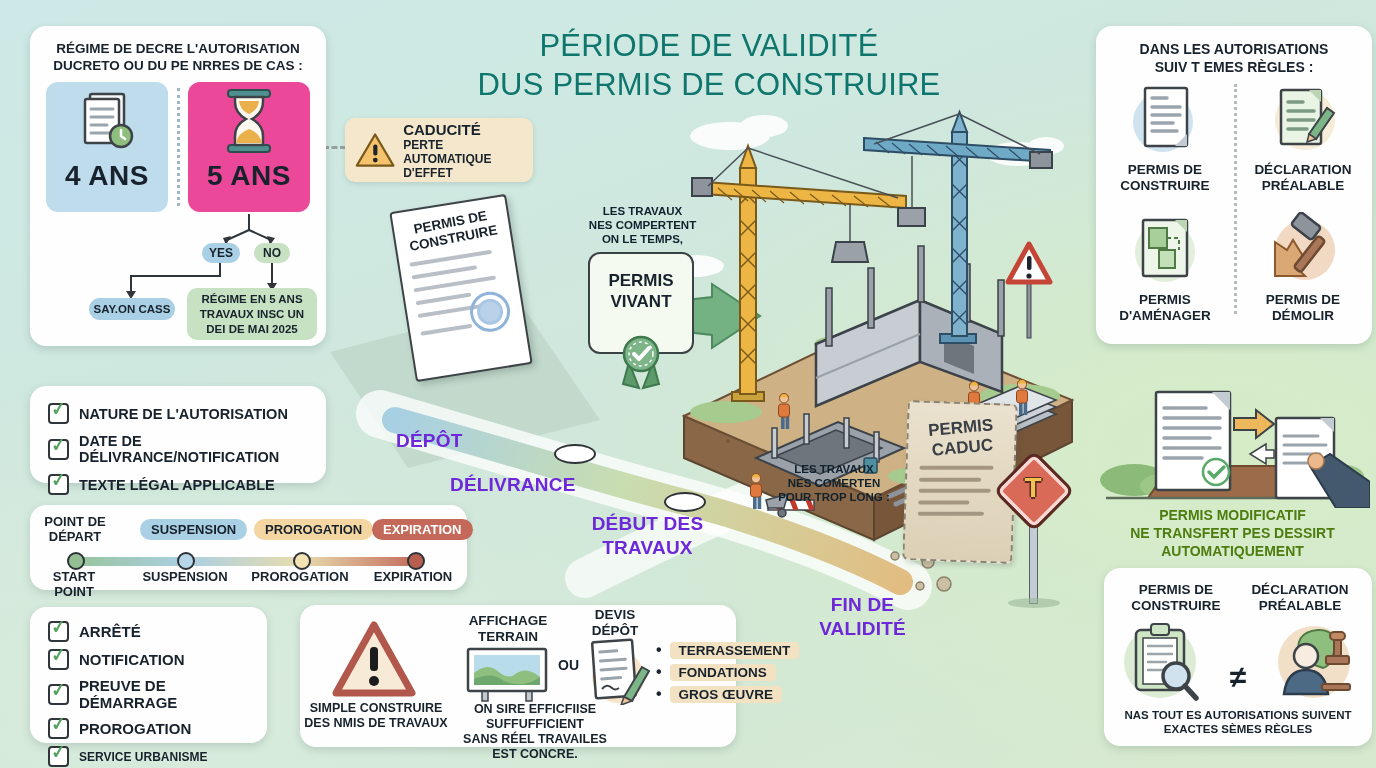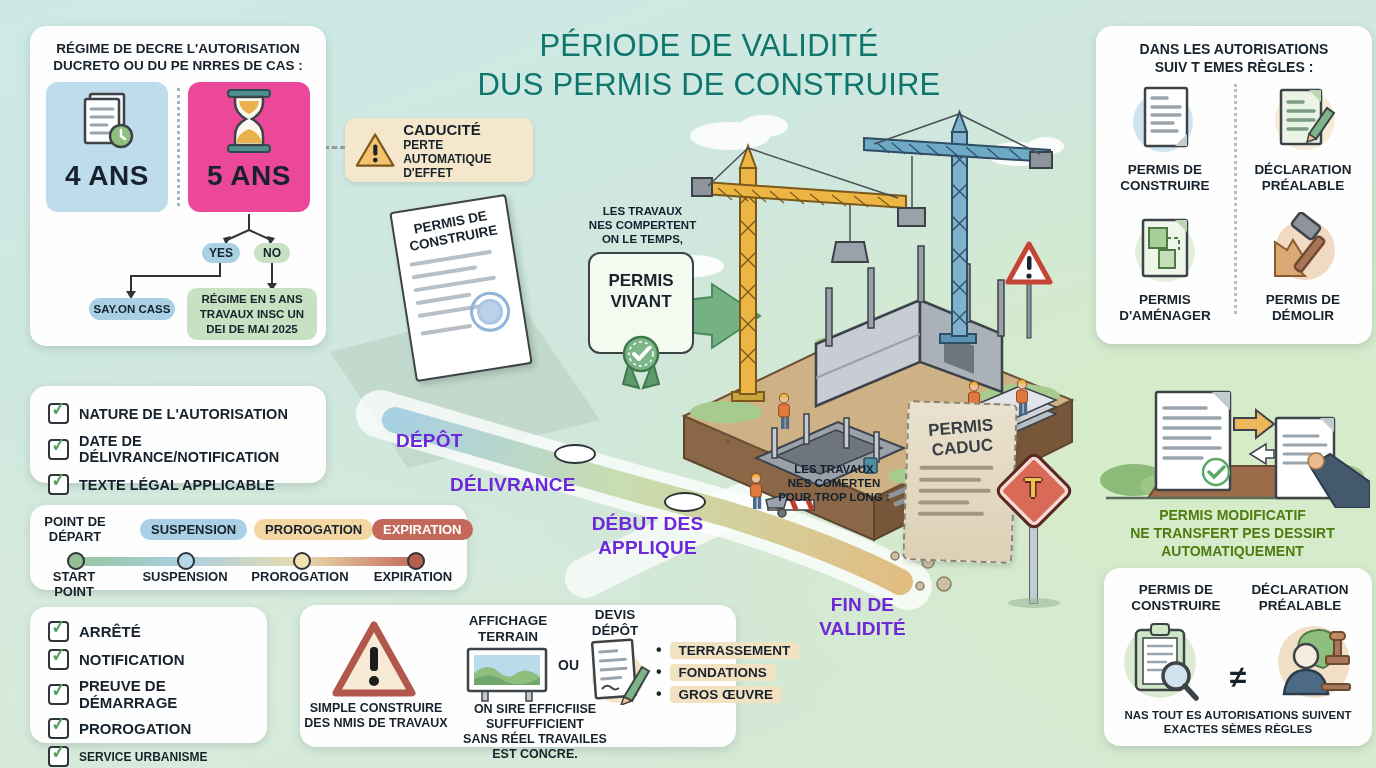--- a/index.html
+++ b/index.html
@@ -443,21 +443,21 @@
     <circle cx="30" cy="22" r="17" fill="#7cb688" stroke="#3f7a4e" stroke-width="2.5"></circle>
     <circle cx="30" cy="22" r="12" fill="none" stroke="#ffffff" stroke-width="1.5" stroke-dasharray="3 3"></circle>
     <path d="M23,22 l5,5 l10,-11" stroke="#ffffff" stroke-width="4" fill="none" stroke-linecap="round" stroke-linejoin="round"></path>
   </svg>
 </div>
 
 <div class="route-label" style="left:396px;top:430px">DÉPÔT</div>
 <div class="route-label" style="left:450px;top:474px">DÉLIVRANCE</div>
 <div class="route-label ctr" style="left:585px;top:512px;width:125px;line-height:24px">
   <div>DÉBUT DES</div>
-    <div>APPLIQUE</div>
+    <div>TRAVAUX</div>
 </div>
 <div class="route-label ctr" style="left:800px;top:593px;width:125px;line-height:24px">
   <div>FIN DE</div>
     <div>VALIDITÉ</div>
 </div>
 <div class="oval" style="left:554px;top:444px"></div>
 <div class="oval" style="left:664px;top:492px"></div>
 
 <div class="abs note3" style="left:770px;top:462px;width:128px">
   <div>LES TRAVAUX</div>

